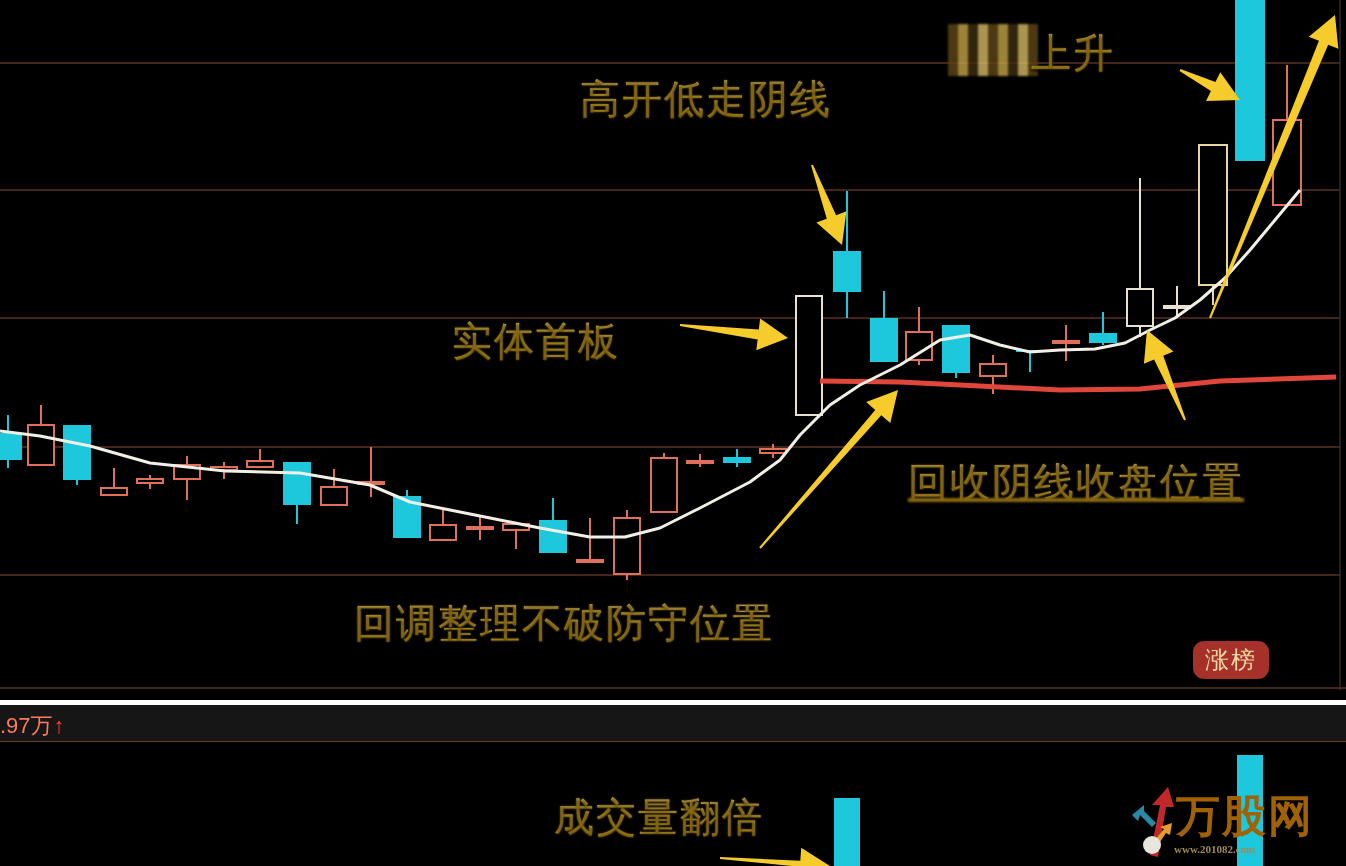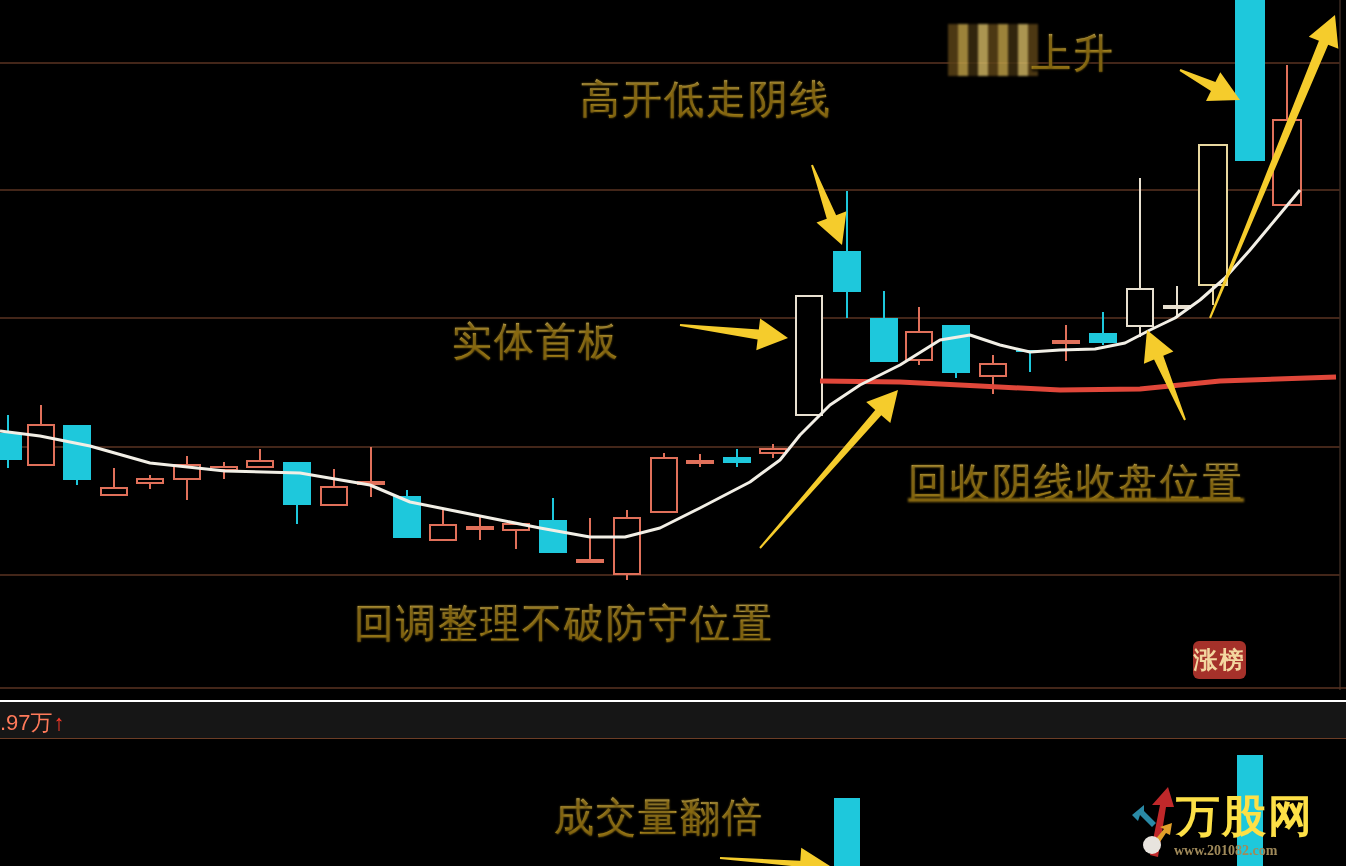--- a/index.html
+++ b/index.html
@@ -1,31 +1,31 @@
 <!DOCTYPE html>
 <html><head>
 <meta charset="utf-8">
 <style>
   html,body{margin:0;padding:0;background:#000;}
   body{width:1346px;height:866px;position:relative;overflow:hidden;font-family:"DejaVu Sans","Liberation Sans",sans-serif;}
   #chart{position:absolute;left:0;top:0;width:1346px;height:866px;}
   .label{position:absolute;color:#f7dc6f;font-size:40px;font-weight:normal;letter-spacing:2px;white-space:nowrap;
     text-shadow:0 0 2px #8a6a10,0 2px 3px #000;
     background:linear-gradient(#fff6c2,#f2cf4a 55%,#d9a91c);-webkit-background-clip:text;background-clip:text;color:transparent;}
-  .vol-bar{position:absolute;left:0;top:700px;width:1346px;height:36px;background:#161616;border-top:2px solid #ffffff;border-bottom:1px solid #6b3d26;}
+  .vol-bar{position:absolute;left:0;top:700px;width:1346px;height:36px;background:#161616;border-top:5px solid #ffffff;border-bottom:1px solid #6b3d26;}
   .vol-text{position:absolute;left:0;top:6px;font-size:22px;color:#ff7a5a;font-family:"Liberation Sans",sans-serif;}
   .vol-arrow{display:inline-block;color:#ff3a2a;font-weight:bold;margin-left:1px;}
-  .badge{position:absolute;left:1193px;top:641px;width:53px;height:38px;border-radius:6px;background:#a5312a;
-    color:#f3d7a0;font-size:24px;line-height:38px;text-align:center;letter-spacing:2px;font-weight:bold;}
+  .badge{position:absolute;left:1193px;top:641px;width:76px;height:38px;border-radius:11px;background:#a5312a;
+    color:#f3d7a0;font-size:24px;line-height:38px;text-align:center;letter-spacing:2px;}
   .blur{position:absolute;left:948px;top:24px;width:90px;height:52px;
     background:repeating-linear-gradient(90deg,#5a4217 0 10px,#b89a45 10px 20px,#3a2c10 20px 30px,#c9b060 30px 40px);
     opacity:.85;filter:blur(1px);}
   .logo{position:absolute;left:1130px;top:785px;width:216px;height:81px;}
-  .logo-text{position:absolute;left:46px;top:2px;font-size:44px;font-weight:bold;color:#fde047;letter-spacing:2px;font-family:"Liberation Sans",sans-serif;}
-  .logo-url{position:absolute;left:44px;top:58px;font-size:14px;color:#a08a5a;font-family:"Liberation Serif",serif;font-weight:bold;}
+  .logo-text{position:absolute;left:46px;top:2px;font-size:44px;font-weight:bold;color:#a16207;letter-spacing:2px;font-family:"Liberation Sans",sans-serif;}
+  .logo-url{position:absolute;left:44px;top:58px;font-size:11px;color:#a08a5a;font-family:"Liberation Serif",serif;font-weight:bold;}
 </style>
 </head>
 <body>
 
 <svg id="chart" width="1346" height="866" viewBox="0 0 1346 866">
   <g id="grid">
       <line x1="0" x2="1340" y1="63" y2="63" stroke="#5a3322" stroke-width="1.5"></line>
       <line x1="0" x2="1340" y1="190" y2="190" stroke="#5a3322" stroke-width="1.5"></line>
       <line x1="0" x2="1340" y1="318" y2="318" stroke="#5a3322" stroke-width="1.5"></line>
       <line x1="0" x2="1340" y1="447" y2="447" stroke="#5a3322" stroke-width="1.5"></line>

